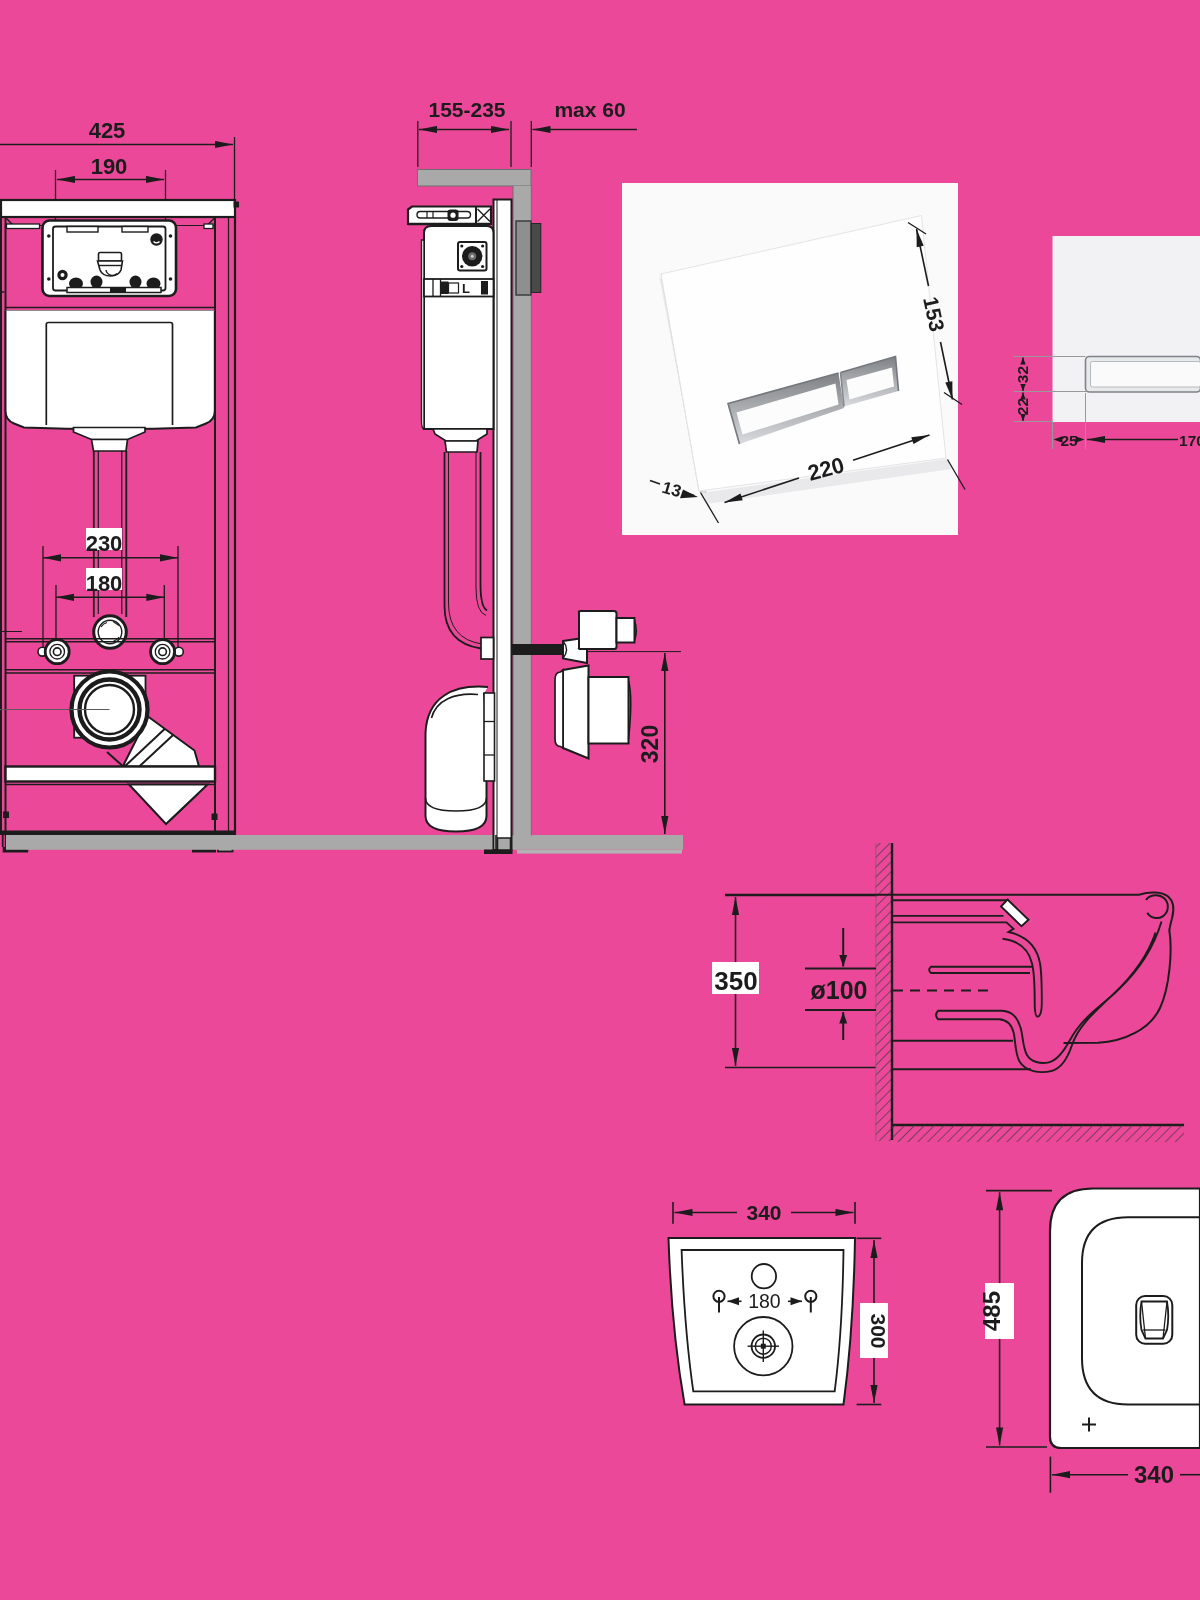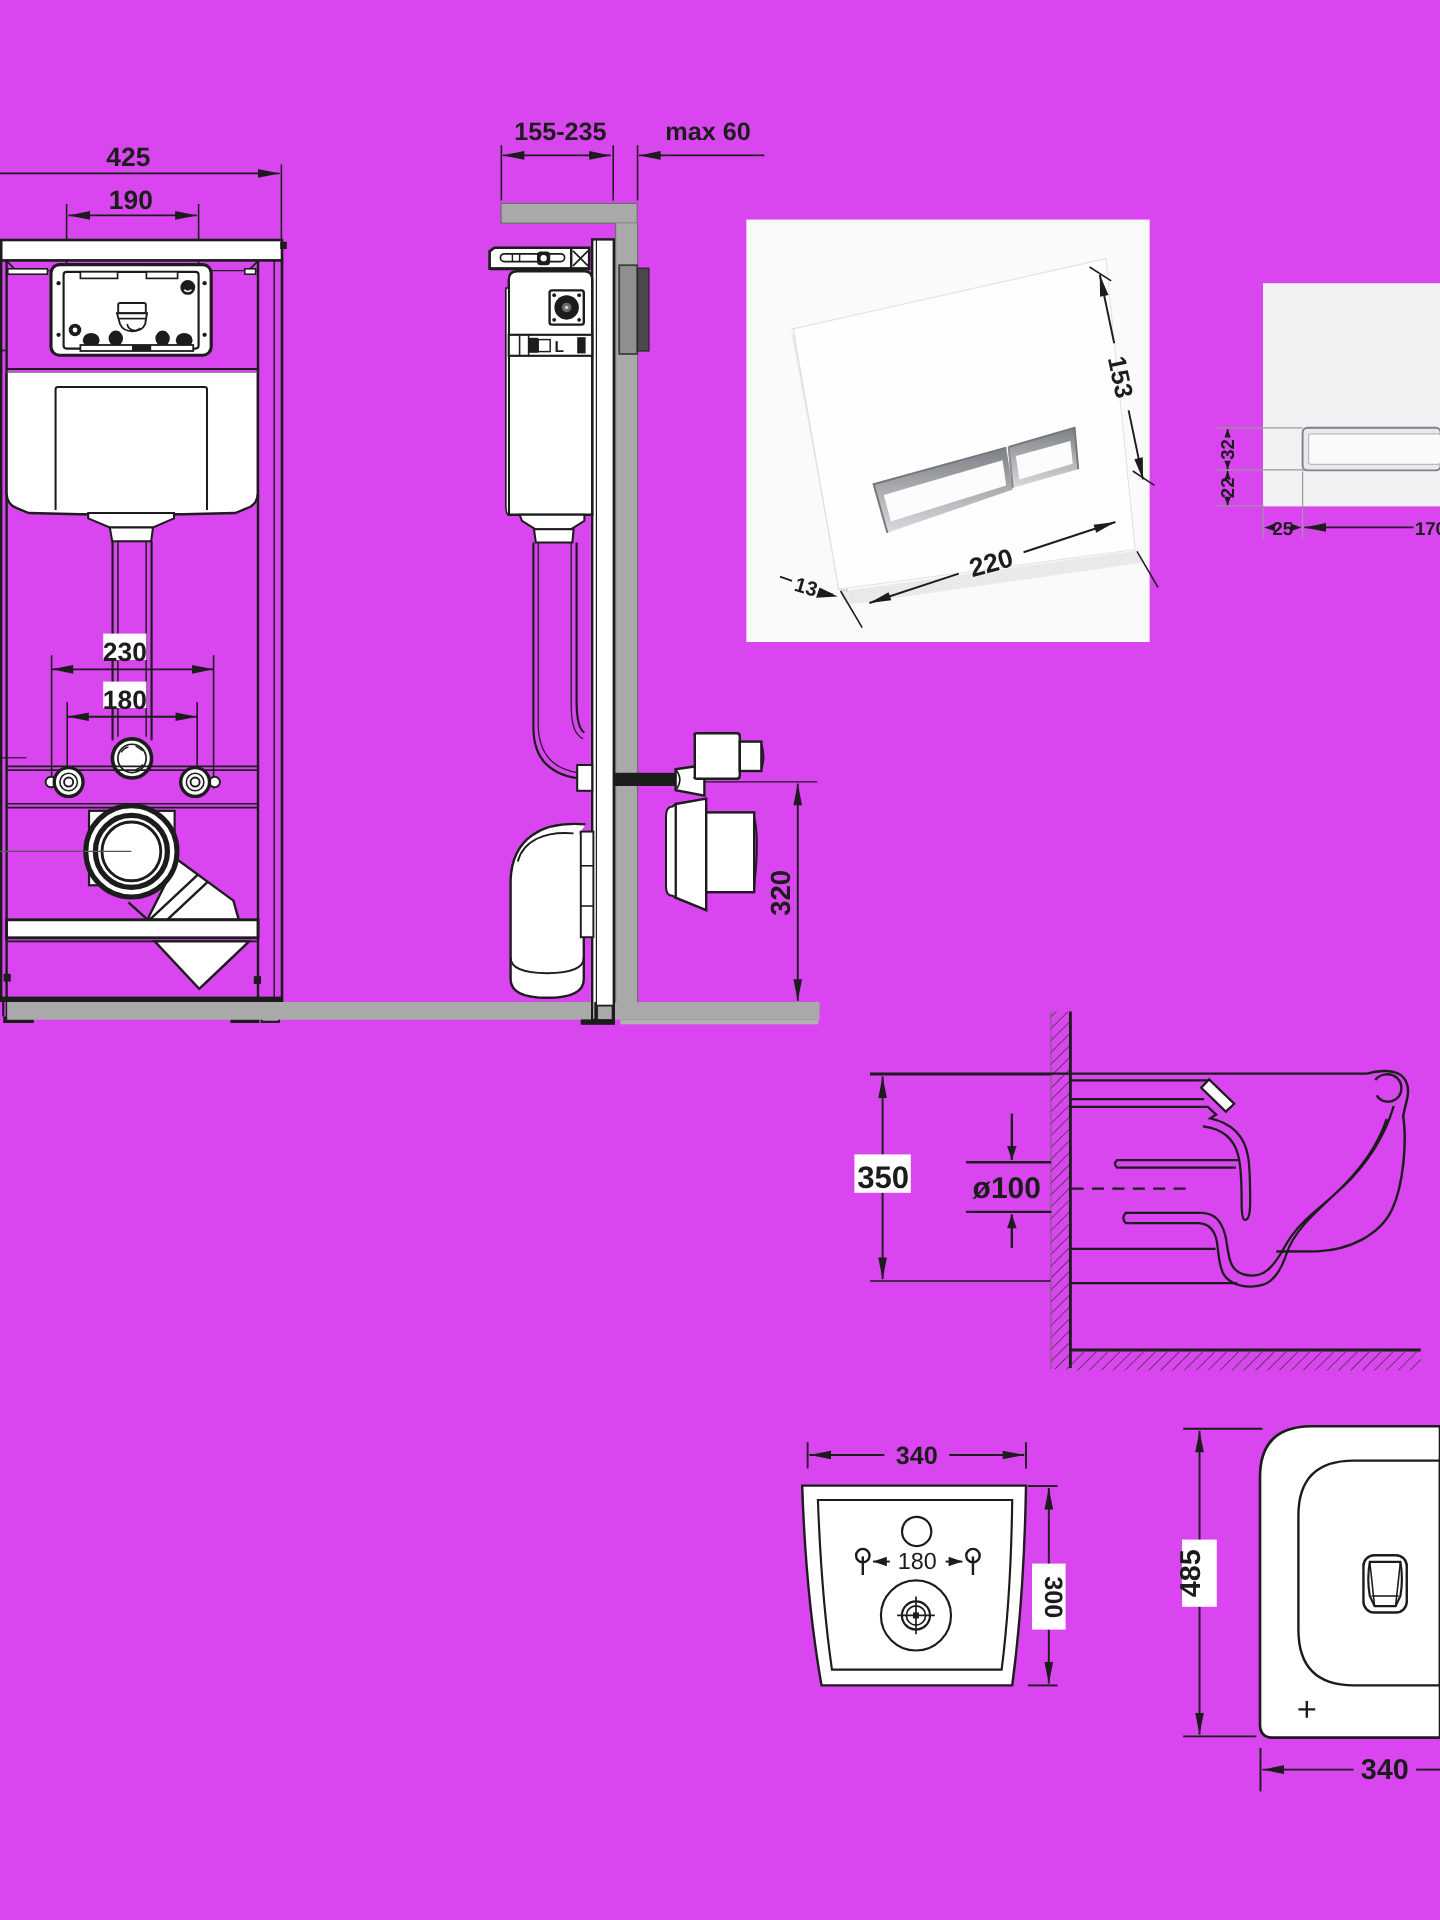--- a/index.html
+++ b/index.html
@@ -1,16 +1,16 @@
 <!DOCTYPE html>
 <html><head>
 <meta charset="utf-8">
 <style>
   html,body{margin:0;padding:0;background:#ffffff;}
-  #page{width:1200px;height:1600px;position:relative;overflow:hidden;background:#d946ef;}
+  #page{width:1200px;height:1600px;position:relative;overflow:hidden;background:#ec4899;}
   svg{display:block;}
   text{font-family:"Liberation Sans", sans-serif;fill:#1c1c1c;}
   svg{transform: translateZ(0);}
 </style>
 </head>
 <body>
 <div id="page">
 <svg width="1200" height="1600" viewBox="0 0 1200 1600">
 <defs>
   <pattern id="hatch" width="7" height="7" patternUnits="userSpaceOnUse" patternTransform="rotate(45)">

